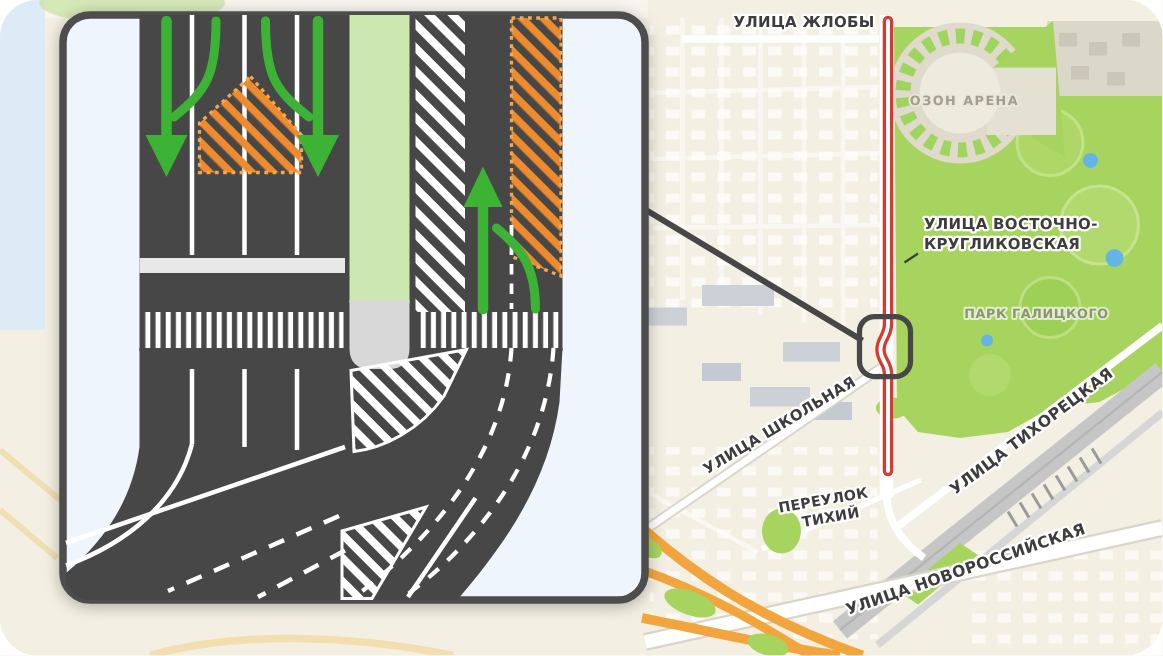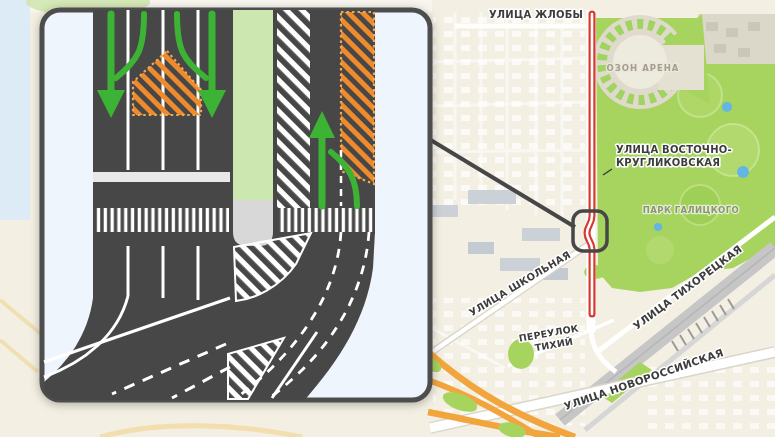--- a/index.html
+++ b/index.html
@@ -1,17 +1,17 @@
 <!DOCTYPE html>
 <html><head>
 <meta charset="utf-8">
 <style>
   html,body{margin:0;padding:0;background:#ffffff;}
   #shot{position:relative;width:775px;height:437px;overflow:hidden;background:#f3efe2;
-        font-family:"DejaVu Sans",sans-serif;}
+        font-family:"DejaVu Sans",sans-serif;border-radius:25px;}
   svg{position:absolute;left:0;top:0;display:block;}
   .maplabel{font-family:"DejaVu Sans",sans-serif;font-weight:bold;fill:#3d3d3d;
             stroke:#ffffff;stroke-width:3px;paint-order:stroke;stroke-linejoin:round;
             letter-spacing:.2px;}
   .lbl-lg{font-size:10.5px;}
   .lbl-md{font-size:10px;}
   .lbl-sm{font-size:9.5px;}
   .greenlabel{font-family:"DejaVu Sans",sans-serif;font-weight:bold;fill:#8b9479;
               stroke:#e3efc9;stroke-width:2.5px;paint-order:stroke;stroke-linejoin:round;
               font-size:8.5px;letter-spacing:.4px;}

